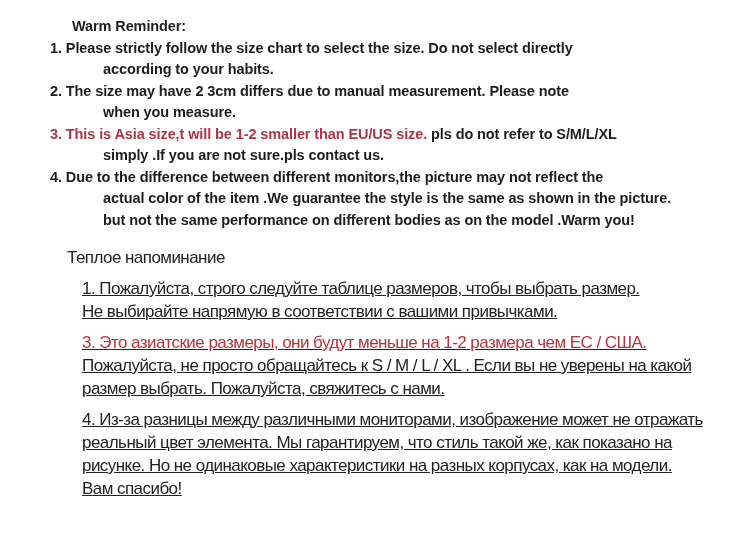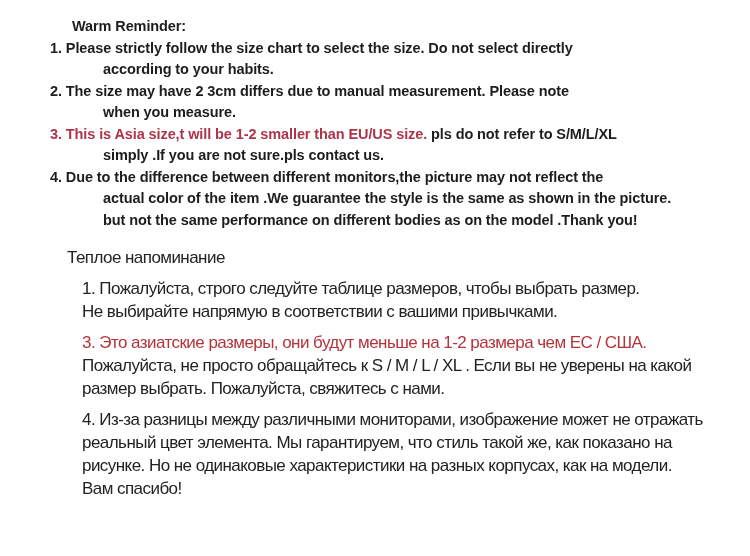--- a/index.html
+++ b/index.html
@@ -43,40 +43,40 @@
     top: 246px; left: 0; width: 750px;
     font-family: "Liberation Sans", sans-serif;
     font-size: 17px;
     font-weight: 400;
     letter-spacing: -0.55px;
     line-height: 23px;
     color: var(--text_ru);
   }
   .ru-block .ru-header { padding-left: 67px; }
   .ru-block .ru-line   { padding-left: 82px; }
-  .ru-para { margin-top: 8px; }
+  .ru-para { margin-top: 8px; text-decoration: underline; }
   .ru-para:first-of-type { margin-top: 1px; }
   .ru-red { color: var(--accent_ru); }
 </style>
 </head>
 <body>
 
 <div class="canvas">
 
   <div class="en-block">
     <div class="en-title">Warm Reminder:</div>
     <div class="en-item">1. Please strictly follow the size chart to select the size. Do not select directly</div>
     <div class="en-wrap">according to your habits.</div>
     <div class="en-item">2. The size may have 2 3cm differs due to manual measurement. Please note</div>
     <div class="en-wrap">when you measure.</div>
     <div class="en-item"><span class="en-red">3. This is Asia size,t will be 1-2 smaller than EU/US size.</span><span> pls do not refer to S/M/L/XL</span></div>
     <div class="en-wrap">simply .If you are not sure.pls contact us.</div>
     <div class="en-item">4. Due to the difference between different monitors,the picture may not reflect the</div>
     <div class="en-wrap">actual color of the item .We guarantee the style is the same as shown in the picture.</div>
-    <div class="en-wrap">but not the same performance on different bodies as on the model .Thank you!</div>
+    <div class="en-wrap">but not the same performance on different bodies as on the model .Warm you!</div>
   </div>
 
   <div class="ru-block">
     <div class="ru-header">Теплое напоминание</div>
     <div class="ru-para">
       <div class="ru-line">1. Пожалуйста, строго следуйте таблице размеров, чтобы выбрать размер.</div>
       <div class="ru-line">Не выбирайте напрямую в соответствии с вашими привычками.</div>
     </div>
     <div class="ru-para">
       <div class="ru-line ru-red">3. Это азиатские размеры, они будут меньше на 1-2 размера чем ЕС / США.</div>

